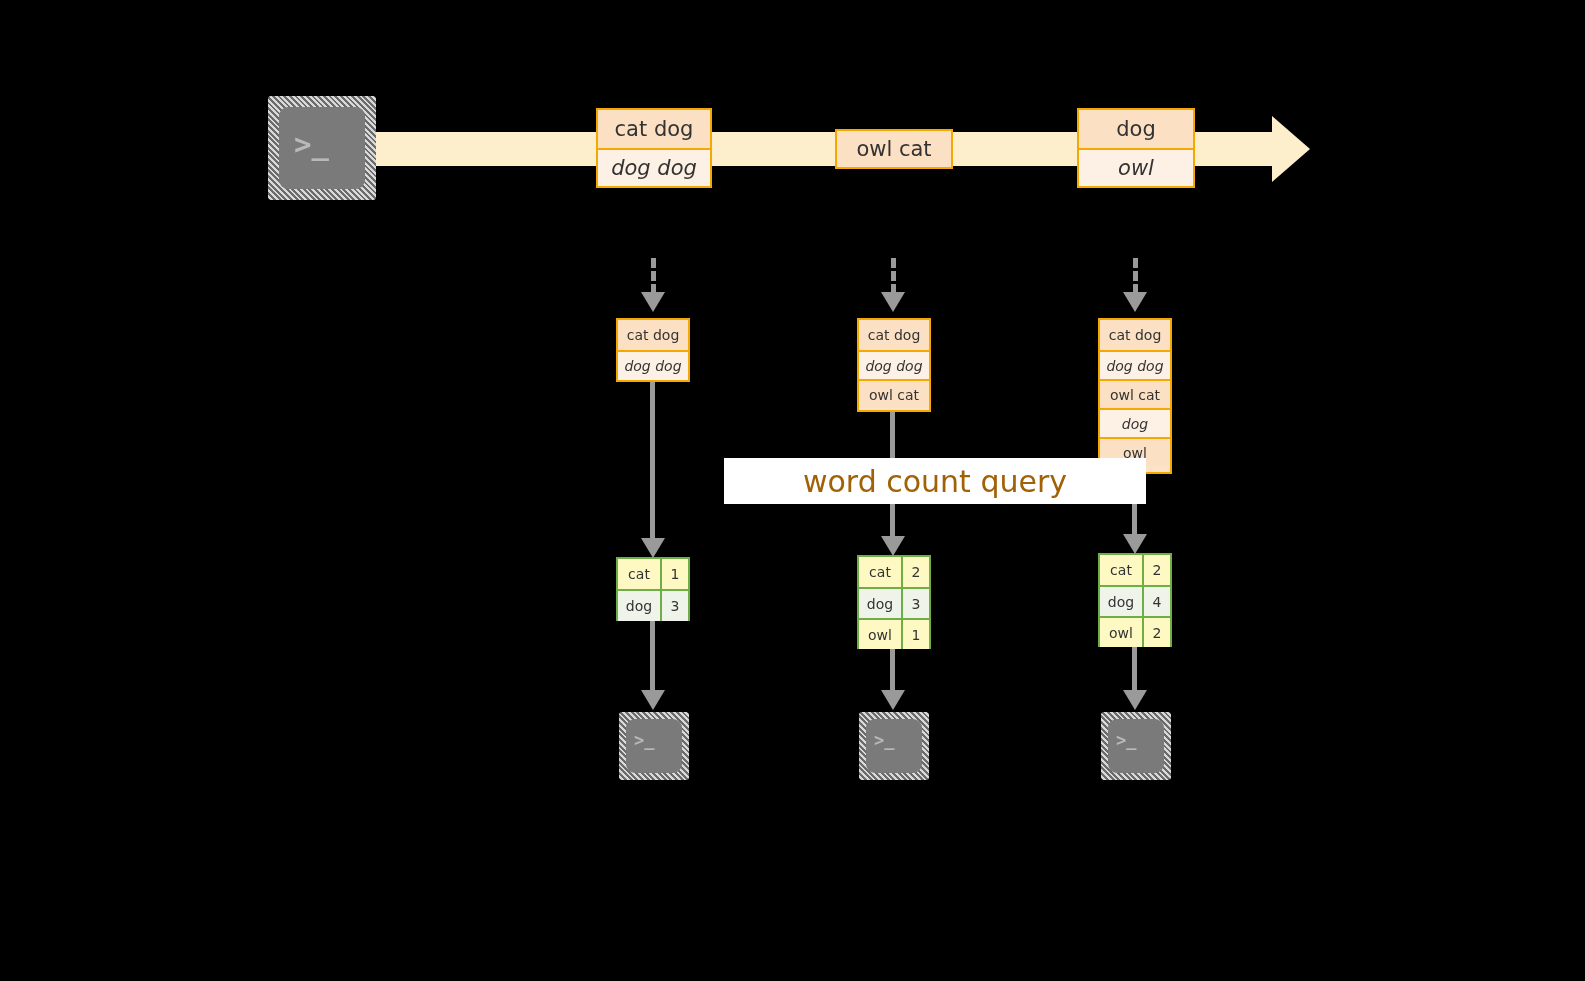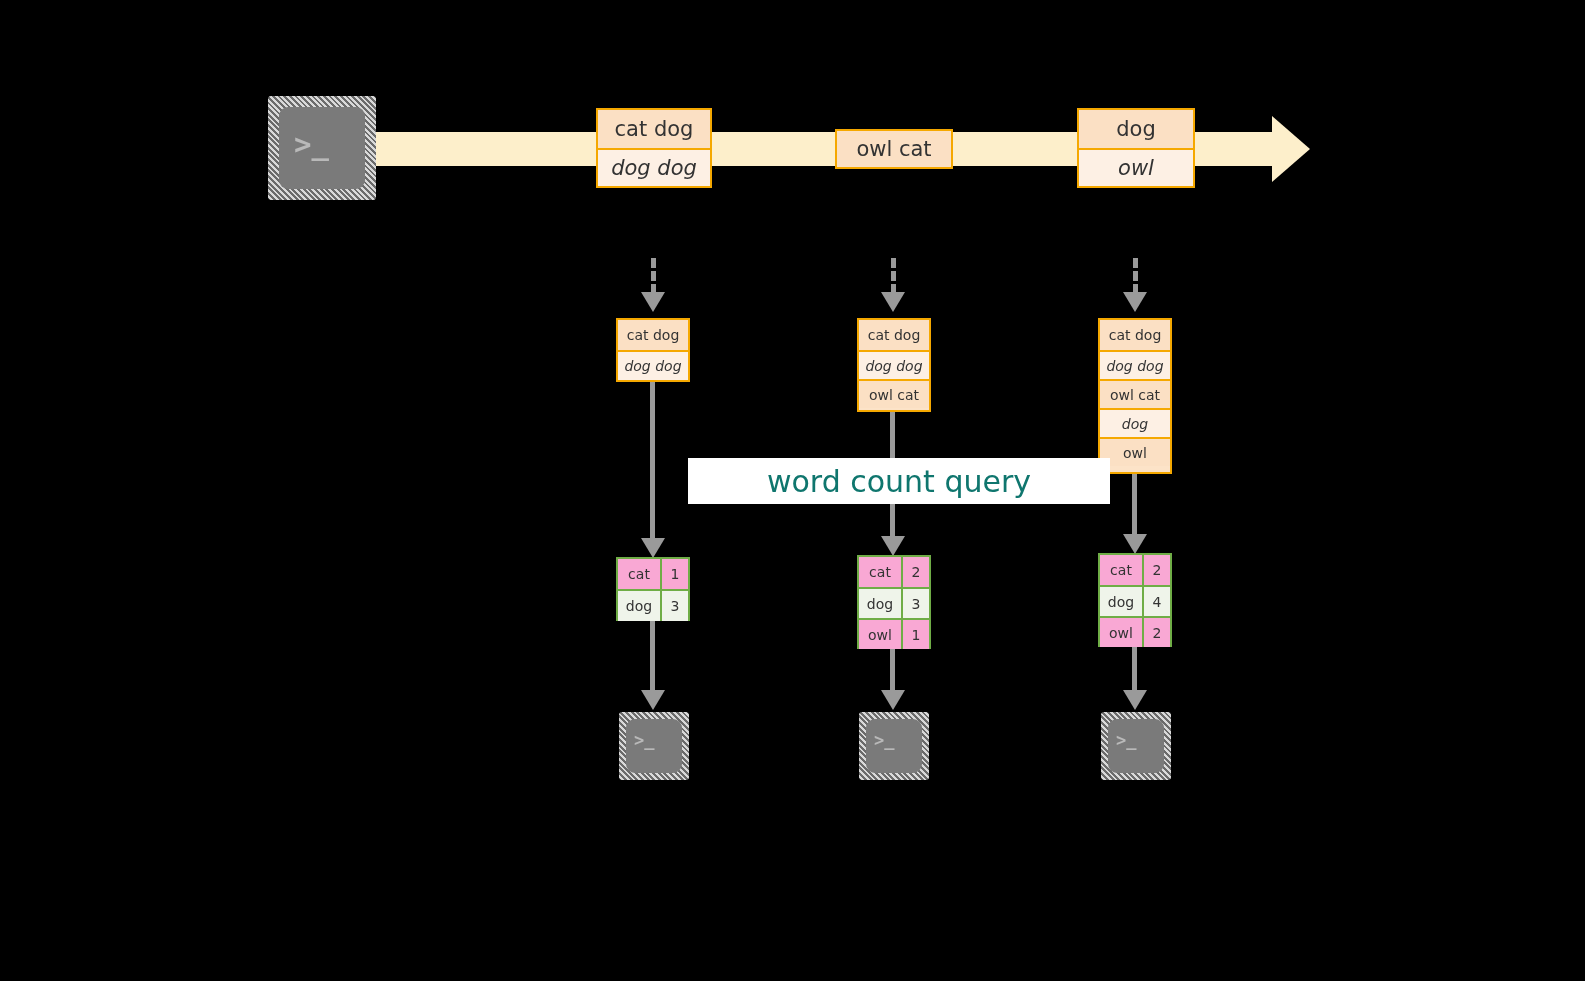--- a/index.html
+++ b/index.html
@@ -72,21 +72,21 @@
     border: 2px solid #6FAD46;
     background: #E5EEDC;
   }
   .growrow { display: flex; }
   .growrow + .growrow { border-top: 2px solid #6FAD46; }
   .gcell {
     display: flex; align-items: center; justify-content: center;
     color: #333333; white-space: nowrap;
   }
   .gcell.keycell { border-right: 2px solid #6FAD46; }
-  .growrow.dark  .gcell { background: #f9a8d4; text-align: right; }
+  .growrow.dark  .gcell { background: #fef9c3; text-align: right; }
   .growrow.light .gcell { background: #EFF4EA; }
 
   
   .vline {
     position: absolute;
     background: #9a9a9a;
   }
   .vline.dashed {
     background: none;
     border-left: 5px dashed #9a9a9a;
@@ -100,22 +100,23 @@
     border-top: 20px solid #9a9a9a;
   }
 
   
   .query-banner {
     position: absolute;
     background: #FFFFFF;
     display: flex;
     align-items: center;
     justify-content: center;
-    color: #0f766e;
+    color: #a16207;
     white-space: nowrap;
+    margin-left: 36px;
   }
 </style>
 </head>
 <body>
 
 <div id="stage">
 
   <div class="stream-band" style="left:368px; top:132px; width:908px; height:34px;"></div>
   <div class="stream-arrowhead" style="left:1272px; top:116px;"></div>
 

